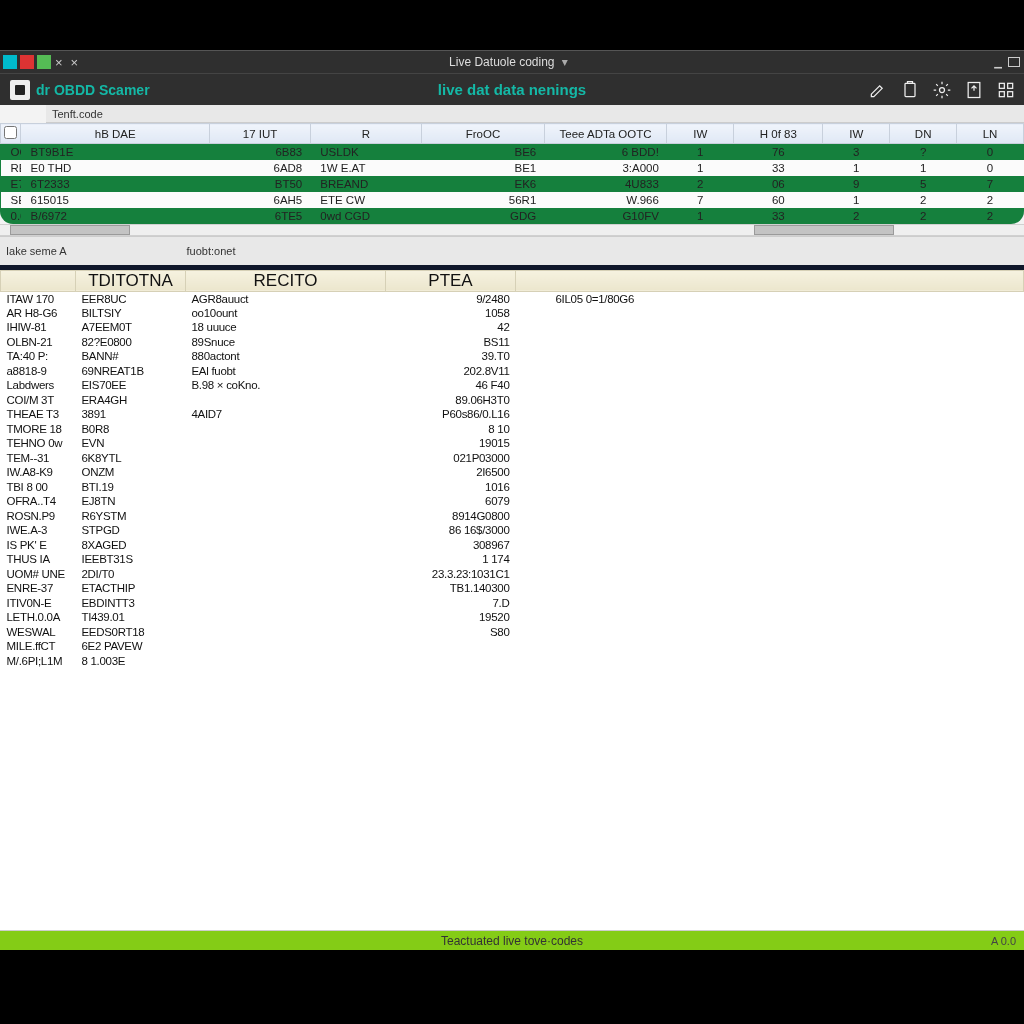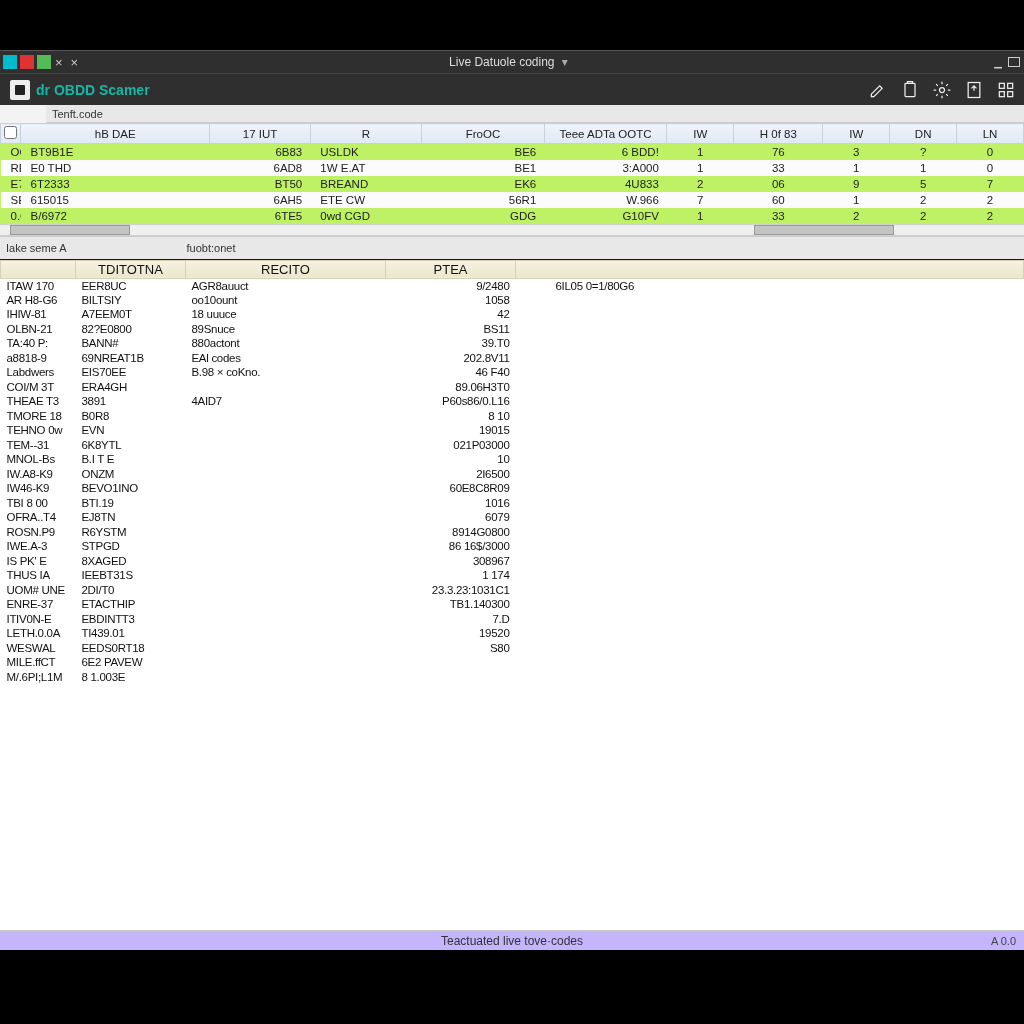--- a/index.html
+++ b/index.html
@@ -65,23 +65,24 @@
 
   
   .labelbar {
     height:18px; background:#e8e8e8; border-bottom:1px solid #ccc;
     font-size:11px; color:#333; padding-left:6px;
     display:flex; align-items:center;margin-left:46px;
   }
 
   
   .top-table {
-    background:#bef264;
+    background:#15803d;
     font-size:11.5px;
     color:#222;
+    border-radius:13px;
   }
   .top-table table { width:100%; border-collapse:collapse; table-layout:fixed; }
   .top-table th {
     background:linear-gradient(#f0f4fb,#dfe8f5);
     border:1px solid #c8d0dc;
     font-weight:normal; text-align:center;
     height:20px; font-size:11.5px; color:#222;
   }
   .top-table td {
     height:16px; text-align:center;
@@ -97,52 +98,52 @@
     height:12px; background:#efefef; position:relative;
     border-top:1px solid #d0d0d0; border-bottom:1px solid #d0d0d0;
   }
   .scroll-thumb {
     position:absolute; top:0; height:100%;
     background:#c3c3c3; border:1px solid #9a9a9a;
   }
 
   
   .midlabel {
-    height:24px; background:#e8e8e8;
-    border-top:1px solid #ccc; border-bottom:1px solid #0f172a;
+    height:34px; background:#e8e8e8;
+    border-top:1px solid #ccc; border-bottom:5px solid #0f172a;
     font-size:11px; color:#333;
     display:flex; align-items:center;
   }
   .midlabel span { margin-left:6px; }
   .midlabel .sec { margin-left:120px; }
 
   
   .bottom-table {
     flex:1; background:#fff; overflow:hidden;
     font-size:11.5px; color:#111;
   }
   .bottom-table table { width:100%; border-collapse:collapse; table-layout:fixed;}
   .bottom-table th {
     background:linear-gradient(#f6f2e0,#ece6cd);
     border:1px solid #d6d0b6;
-    text-align:center; height:18px; font-weight:normal; font-size:13px;
+    text-align:center; height:18px; font-weight:normal; font-size:17px;
   }
   .bottom-table td {
     height:14.5px; padding:0 6px; white-space:nowrap; overflow:hidden;
     font-family: "Arial Narrow", Arial, sans-serif;
     letter-spacing: -0.3px;
   }
   .bottom-table td.code { text-align:left; }
   .bottom-table td.mid  { text-align:left; }
   .bottom-table td.val  { text-align:right;margin-top:11px; }
   .bottom-table td.extra{ text-align:left; padding-left:40px; }
 
   
   .statusbar {
-    height:20px; background:#c4b5fd;
+    height:20px; background:#84cc16;
     border-top:1px solid #ccc;
     font-size:12px; color:#333;
     display:flex; align-items:center; justify-content:center;
     position:relative;
   }
   .statusbar .right { position:absolute; right:8px; font-size:11px; color:#444; }
 
   .bottom-black {
     position:absolute; left:0; bottom:0; width:1024px; height:74px; background:#000;
   }
@@ -166,20 +167,21 @@
     </div>
     <div class="right-controls">
       <span style="font-size:10px;">▁</span>
       <div class="mini-icon"></div>
     </div>
   </div>
 
   <div class="headerbar">
     <div class="app-badge"></div>
     <span class="app-name">dr OBDD Scamer</span>
+    <div class="subtitle">live dat data nenings</div>
     <div class="toolbar">
       <div class="tool-icon">
         <svg viewBox="0 0 24 24">
             <path d="M4 17l10-10 3 3-10 10H4v-3z"></path>
           </svg>
       </div>
       <div class="tool-icon">
         <svg viewBox="0 0 24 24">
             <rect x="6" y="4" width="12" height="16" rx="1"></rect>
             <path d="M9 4V2h6v2"></path>
@@ -372,21 +374,21 @@
           <tr>
             <td class="code">TA:40 P:</td>
             <td class="code">BANN#</td>
             <td class="mid">880actont</td>
             <td class="val">39.T0</td>
             <td class="extra"></td>
           </tr>
           <tr>
             <td class="code">a8818-9</td>
             <td class="code">69NREAT1B</td>
-            <td class="mid">EAl codes</td>
+            <td class="mid">EAl fuobt</td>
             <td class="val">202.8V11</td>
             <td class="extra"></td>
           </tr>
           <tr>
             <td class="code">Labdwers</td>
             <td class="code">EIS70EE</td>
             <td class="mid">B.98 × coKno.</td>
             <td class="val">46 F40</td>
             <td class="extra"></td>
           </tr>
@@ -419,38 +421,24 @@
             <td class="extra"></td>
           </tr>
           <tr>
             <td class="code">TEM--31</td>
             <td class="code">6K8YTL</td>
             <td class="mid"></td>
             <td class="val">021P03000</td>
             <td class="extra"></td>
           </tr>
           <tr>
-            <td class="code">MNOL-Bs</td>
-            <td class="code">B.I T E</td>
-            <td class="mid"></td>
-            <td class="val">10</td>
-            <td class="extra"></td>
-          </tr>
-          <tr>
             <td class="code">IW.A8-K9</td>
             <td class="code">ONZM</td>
             <td class="mid"></td>
             <td class="val">2I6500</td>
-            <td class="extra"></td>
-          </tr>
-          <tr>
-            <td class="code">IW46-K9</td>
-            <td class="code">BEVO1INO</td>
-            <td class="mid"></td>
-            <td class="val">60E8C8R09</td>
             <td class="extra"></td>
           </tr>
           <tr>
             <td class="code">TBI 8   00</td>
             <td class="code">BTI.19</td>
             <td class="mid"></td>
             <td class="val">1016</td>
             <td class="extra"></td>
           </tr>
           <tr>

